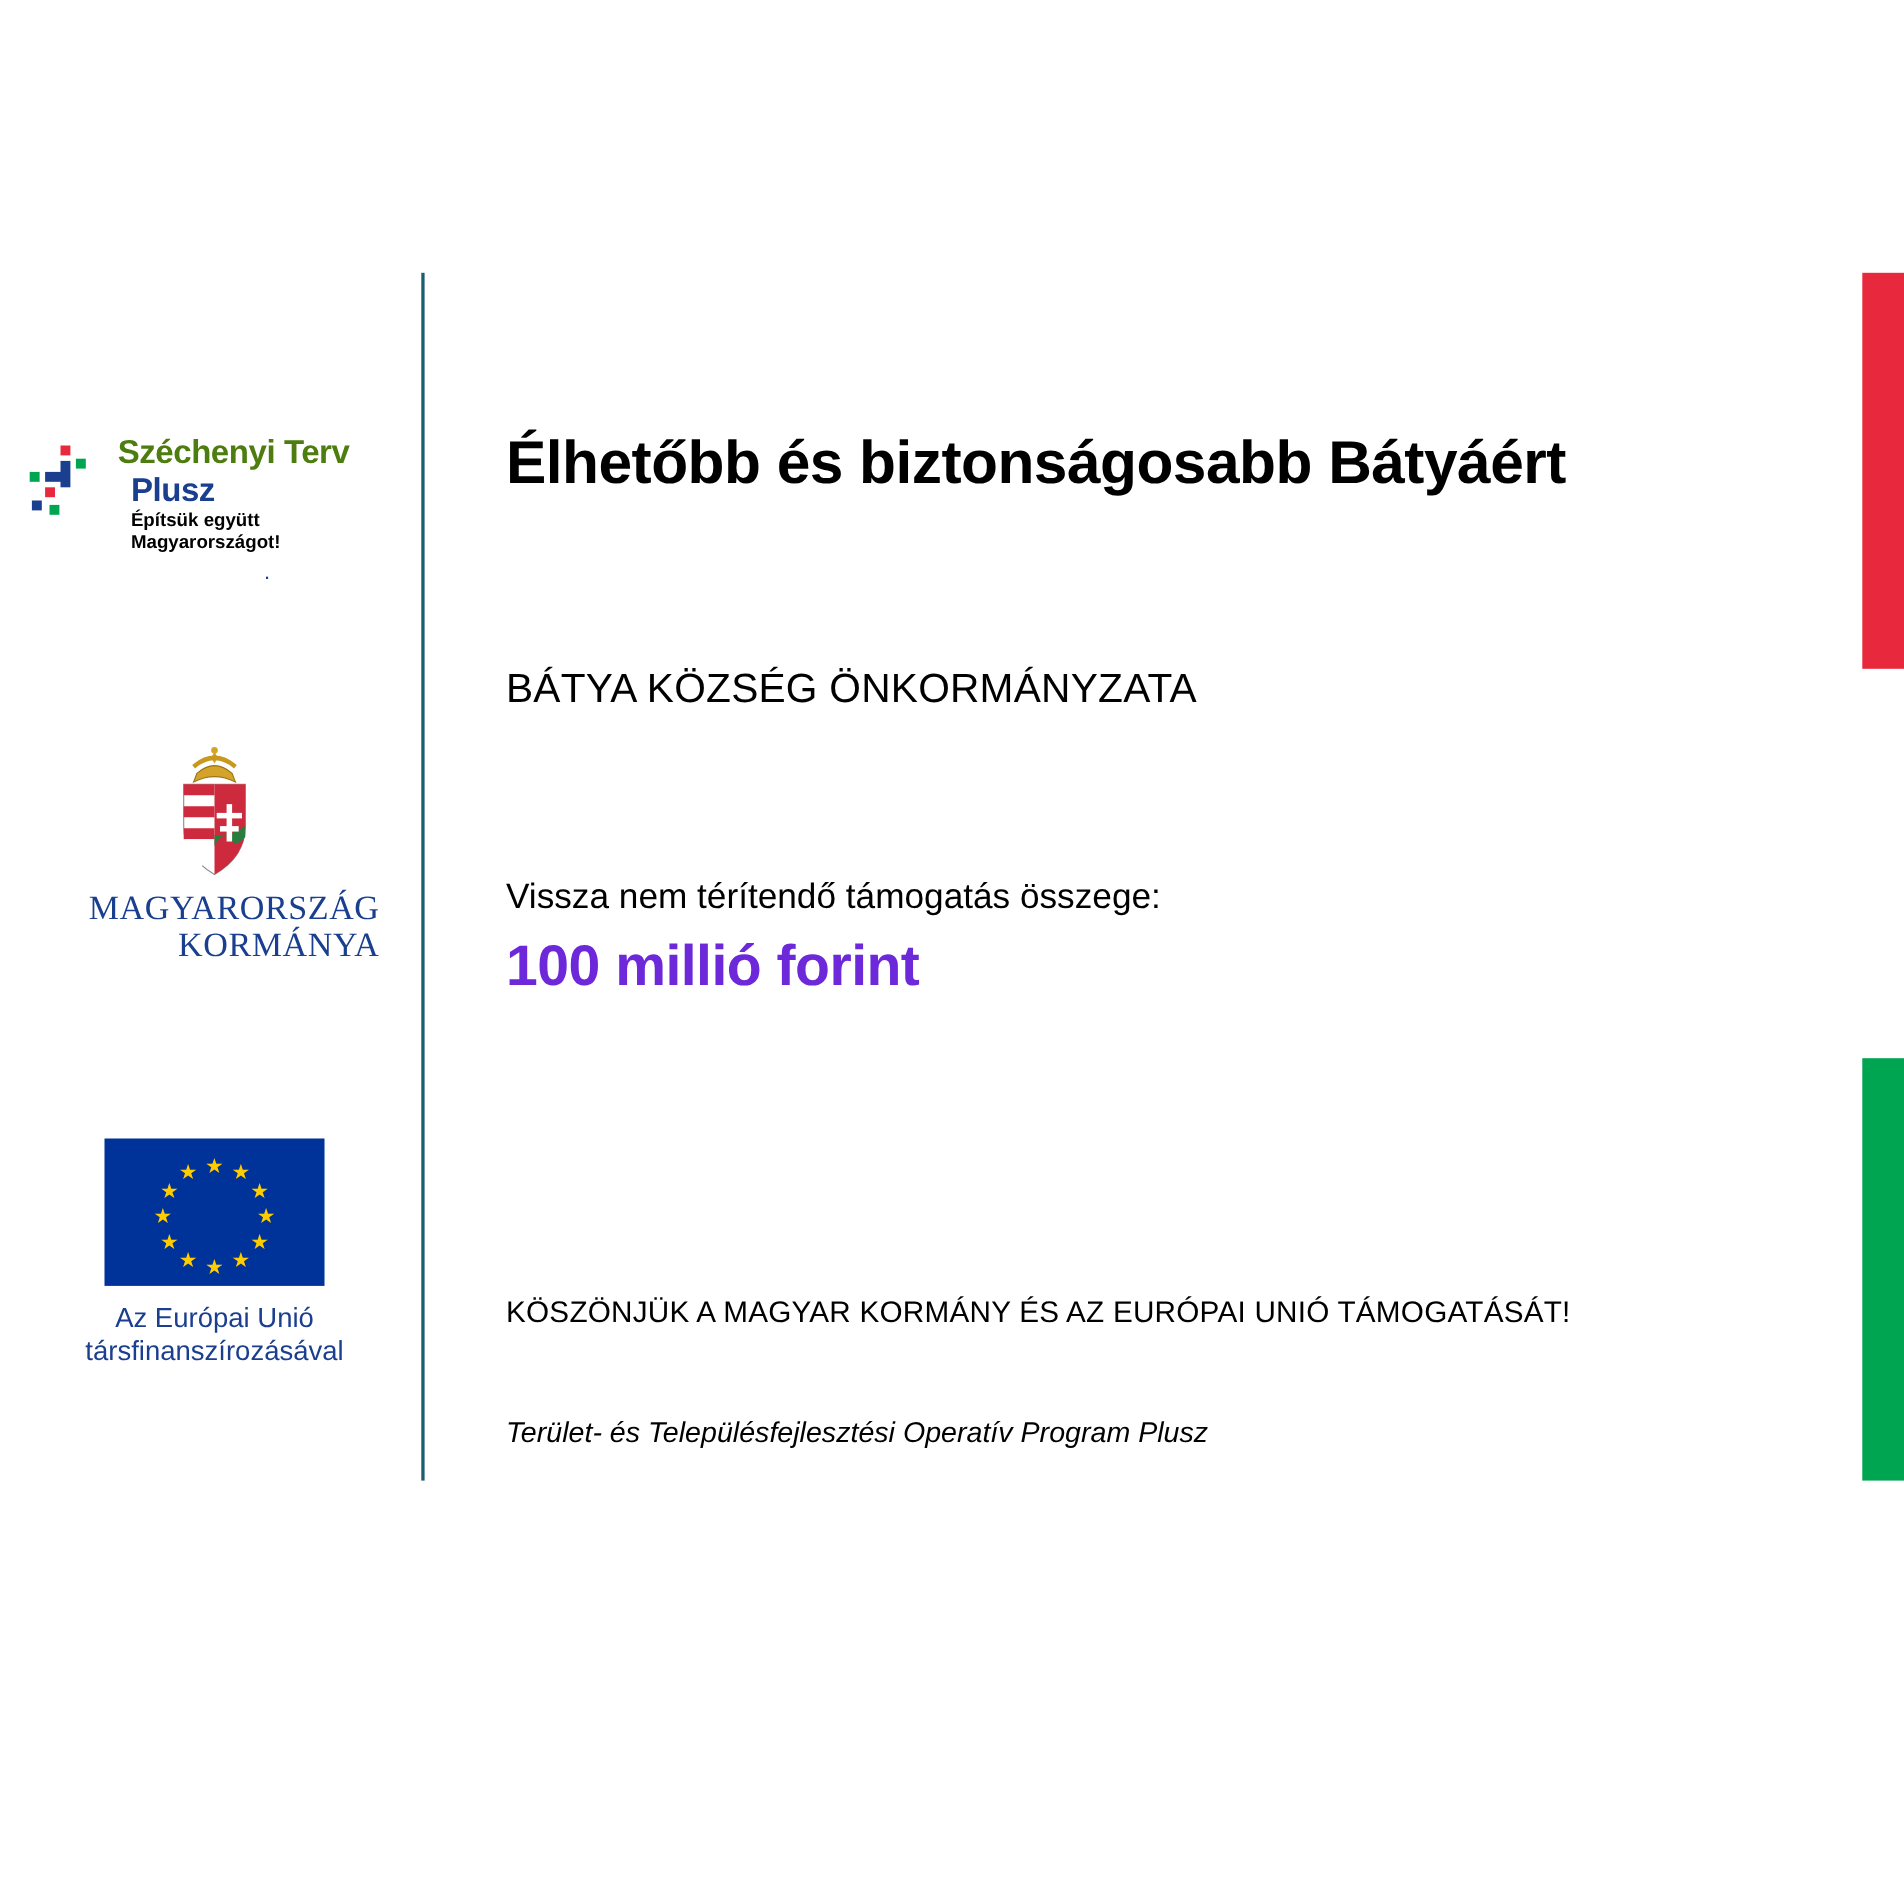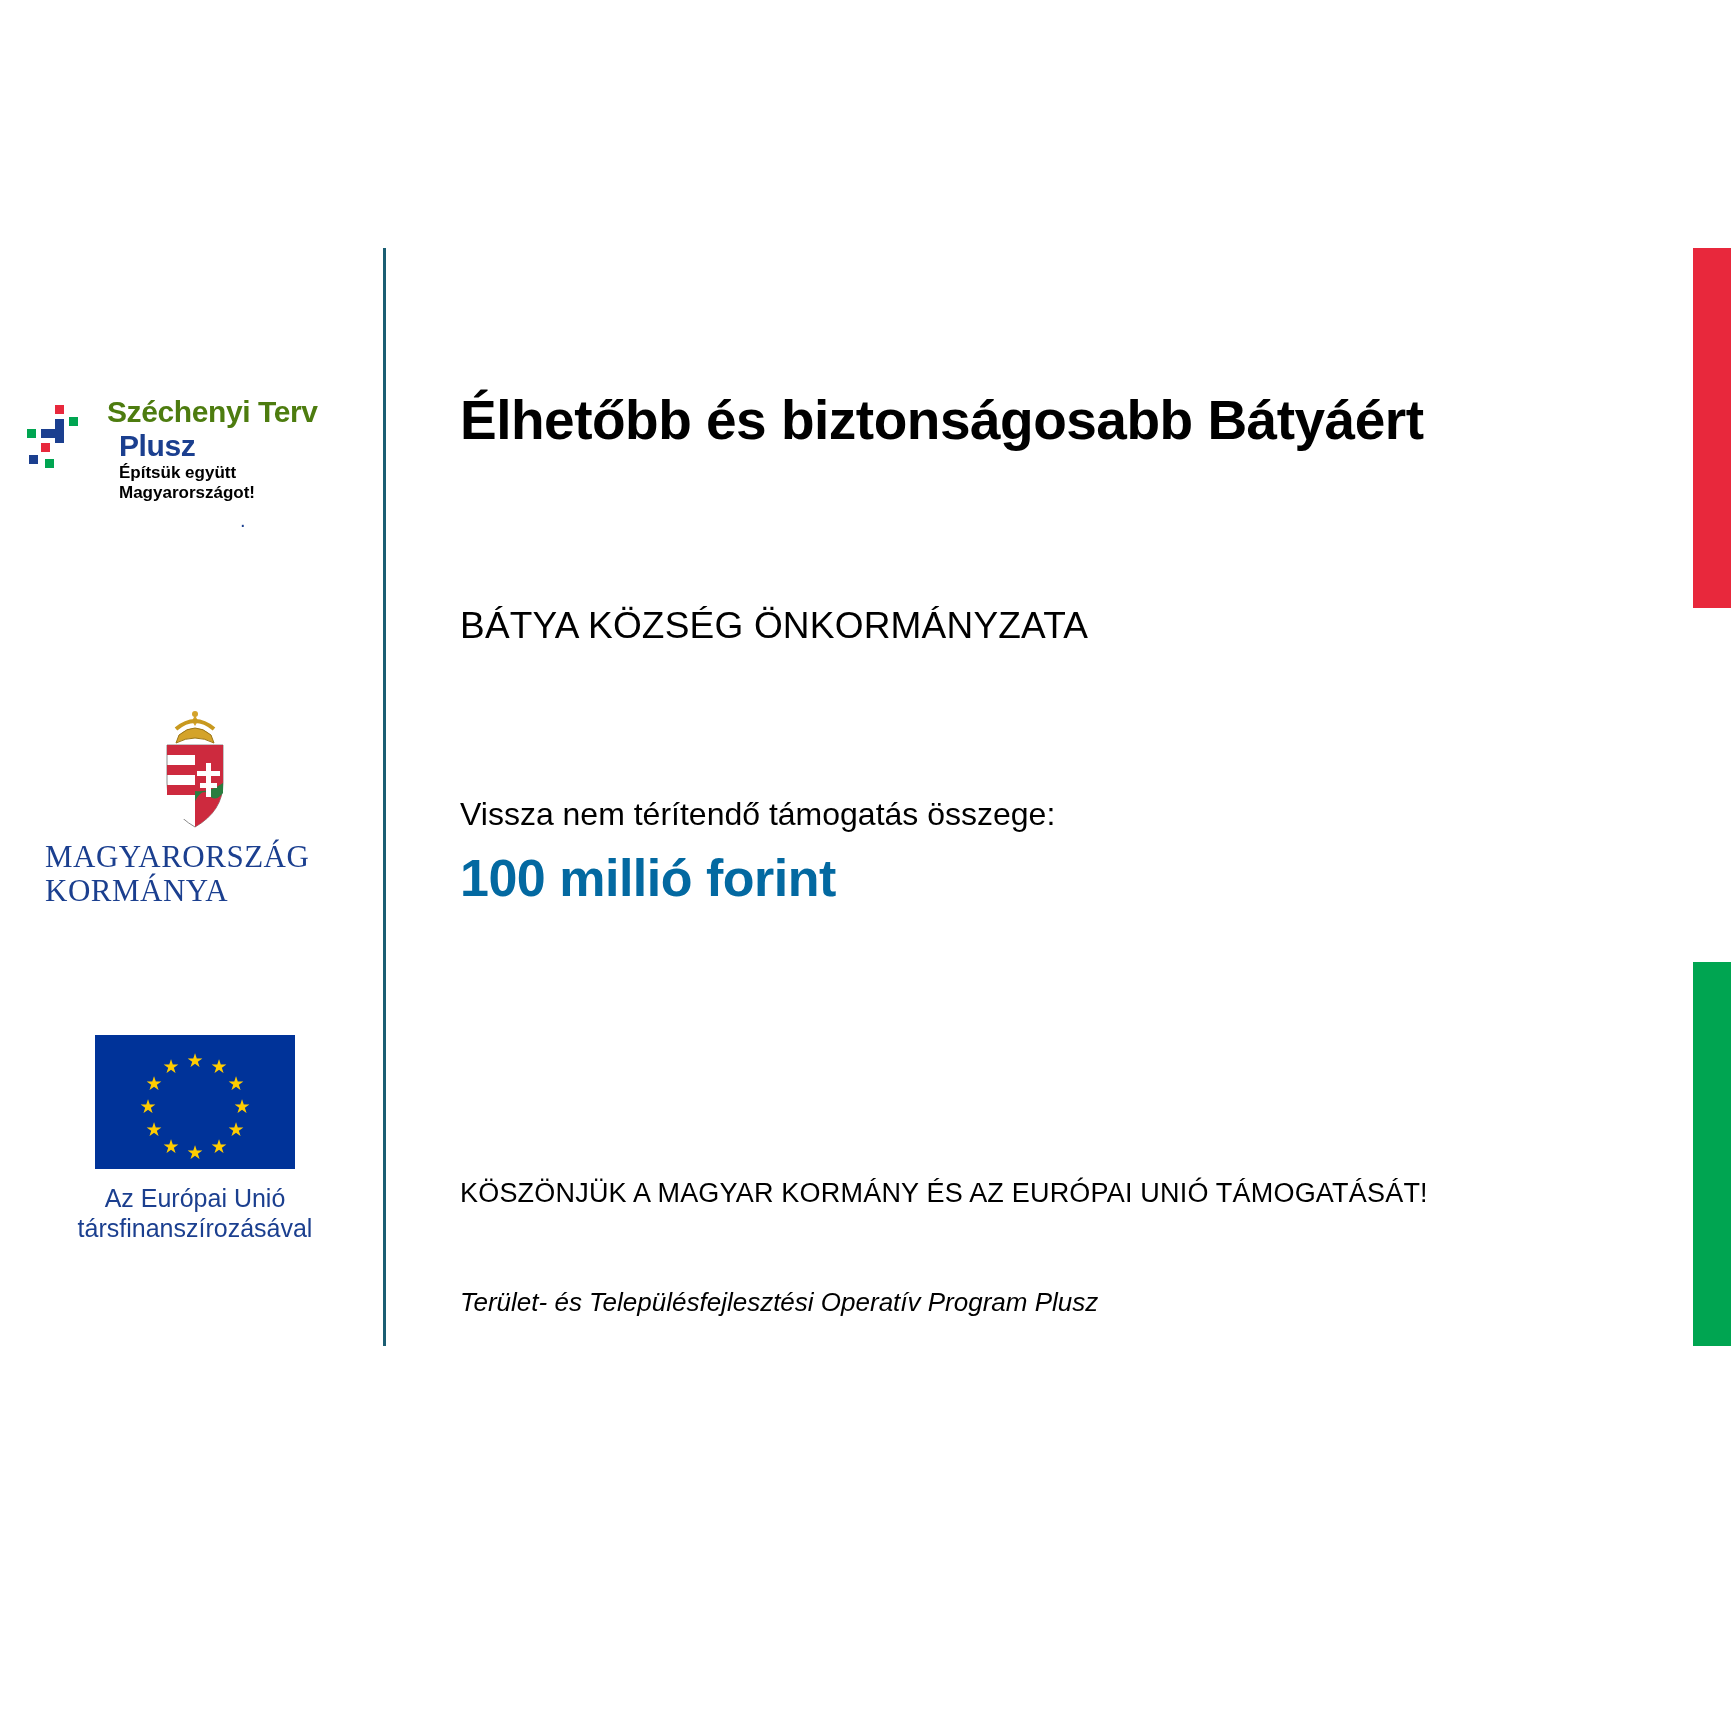--- a/index.html
+++ b/index.html
@@ -82,23 +82,23 @@
     top: 120px;
     font-size: 20px;
     color: #1b3f8f;
     line-height: 10px;
   }
 
   
   .kormany {
     position: absolute;
     left: 45px;
-    top: 460px;
+    top: 428px;
     width: 300px;
-    text-align: left;
+    text-align: right;
   }
   .crest {
     width: 92px;
     height: 125px;
     margin: 0 auto;
     position: relative;
   }
   .kormany-text {
     margin-top: 10px;
     font-family: "Liberation Serif", serif;
@@ -172,21 +172,21 @@
     letter-spacing: 0.2px;
   }
   .grant-label {
     font-size: 32px;
     line-height: 36px;
     margin-top: 148px;
   }
   .grant-amount {
     font-size: 52px;
     font-weight: bold;
-    color: #0369a1;
+    color: #6d28d9;
     line-height: 60px;
     margin-top: 16px;
     letter-spacing: -0.5px;
   }
   .thanks {
     font-size: 27px;
     line-height: 34px;
     margin-top: 268px;
     letter-spacing: 0.2px;
   }

